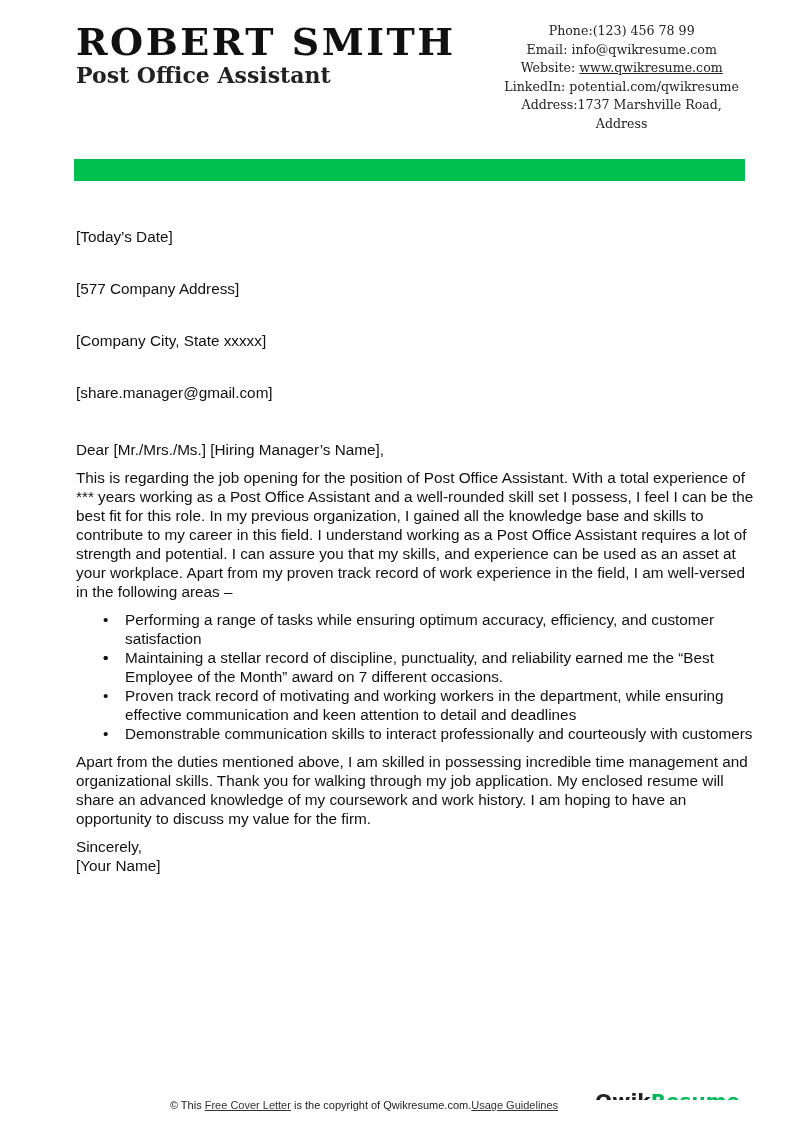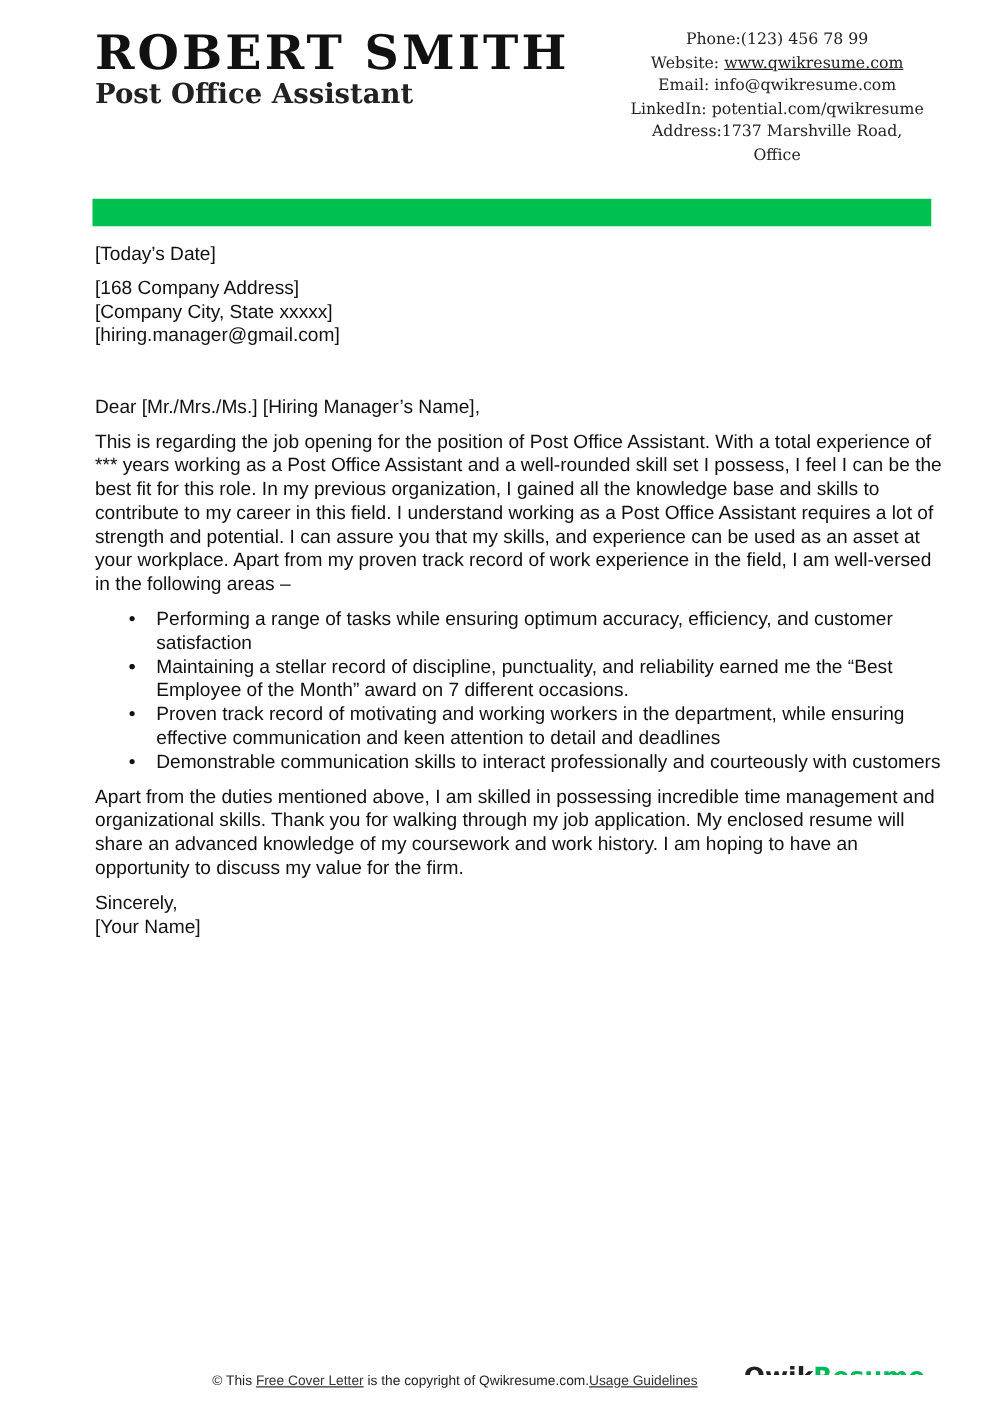--- a/index.html
+++ b/index.html
@@ -52,21 +52,21 @@
     position: absolute;
     left: 76px;
     top: 194px;
     width: 680px;
     font-family: "Liberation Sans", sans-serif;
     font-size: 15.3px;
     line-height: 19px;
     color: #111;
   }
   .block { margin-bottom: 8px; }
-  .block .l { display: block; white-space: nowrap; }
+  .block .l { display: block; white-space: nowrap; margin-top: 33px; }
   .gap-lg { height: 30px; }
 
   .para { margin-bottom: 9px; }
 
   ul.bullets {
     list-style: none;
     margin: 0 0 9px 0;
     padding: 0;
   }
   ul.bullets li {
@@ -110,37 +110,37 @@
 </head>
 <body>
 
 <div class="header-left">
   <div class="name">ROBERT SMITH</div>
   <div class="job-title">Post Office Assistant</div>
 </div>
 
 <div class="contact">
   <span class="line">Phone:(123) 456 78 99</span>
+  <span class="line">Email: info@qwikresume.com</span>
   <span class="line"><span>Website: </span><span class="link">www.qwikresume.com</span></span>
-  <span class="line">Email: info@qwikresume.com</span>
   <span class="line">LinkedIn: potential.com/qwikresume</span>
   <span class="line">Address:1737 Marshville Road,</span>
-  <span class="line">Office</span>
+  <span class="line">Address</span>
 </div>
 
 <div class="green-bar" style="background: rgb(0, 192, 79);"></div>
 
 <div class="body-text">
   <div class="block">
     <span class="l">[Today’s Date]</span>
   </div>
   <div class="block">
-    <span class="l">[168 Company Address]</span>
+    <span class="l">[577 Company Address]</span>
     <span class="l">[Company City, State xxxxx]</span>
-    <span class="l">[hiring.manager@gmail.com]</span>
+    <span class="l">[share.manager@gmail.com]</span>
   </div>
   <div class="gap-lg"></div>
   <div class="para">Dear [Mr./Mrs./Ms.] [Hiring Manager’s Name],</div>
   <div class="para">This is regarding the job opening for the position of Post Office Assistant. With a total experience of *** years working as a Post Office Assistant and a well-rounded skill set I possess, I feel I can be the best fit for this role. In my previous organization, I gained all the knowledge base and skills to contribute to my career in this field. I understand working as a Post Office Assistant requires a lot of strength and potential. I can assure you that my skills, and experience can be used as an asset at your workplace. Apart from my proven track record of work experience in the field, I am well-versed in the following areas –</div>
   <ul class="bullets">
     <li><span class="dot">•</span><span>Performing a range of tasks while ensuring optimum accuracy, efficiency, and customer satisfaction</span></li>
     <li><span class="dot">•</span></li>
     <li><span class="dot">•</span><span>Maintaining a stellar record of discipline, punctuality, and reliability earned me the “Best Employee of the Month” award on 7 different occasions.</span></li>
     <li><span class="dot">•</span><span>Proven track record of motivating and working workers in the department, while ensuring effective communication and keen attention to detail and deadlines</span></li>
     <li><span class="dot">•</span><span>Demonstrable communication skills to interact professionally and courteously with customers</span></li>

